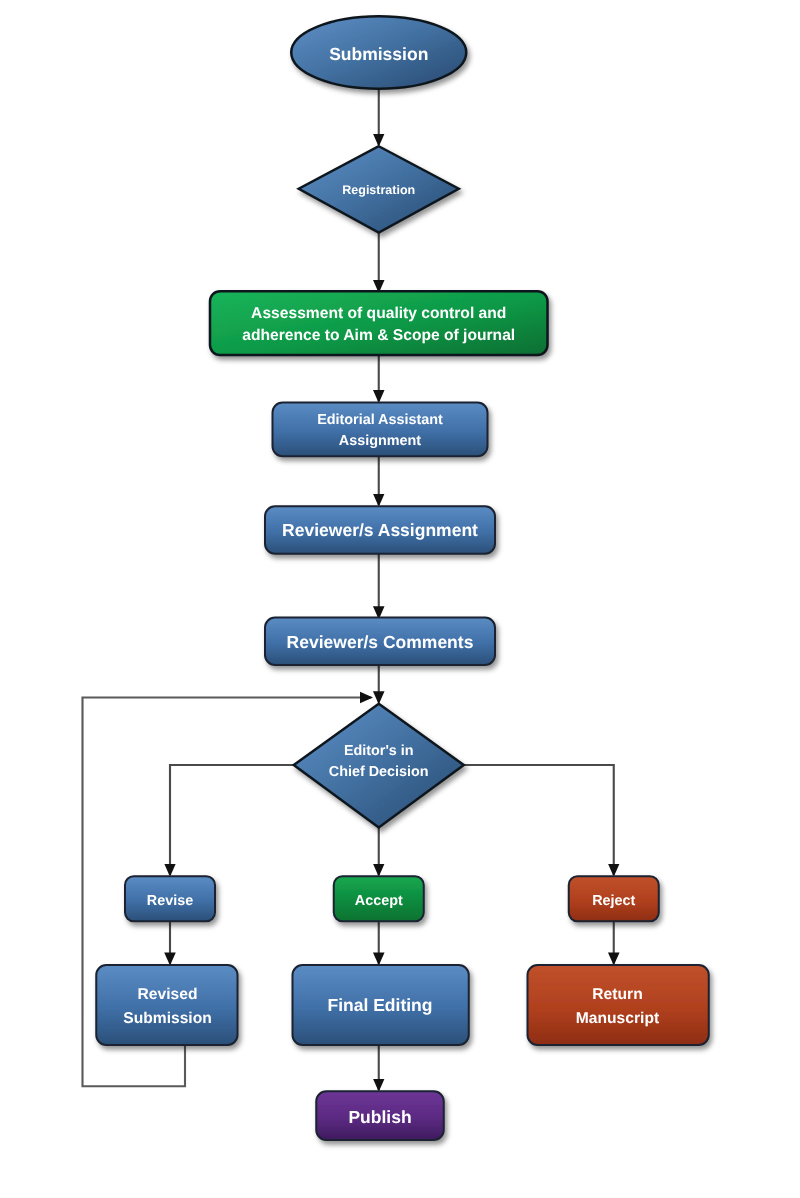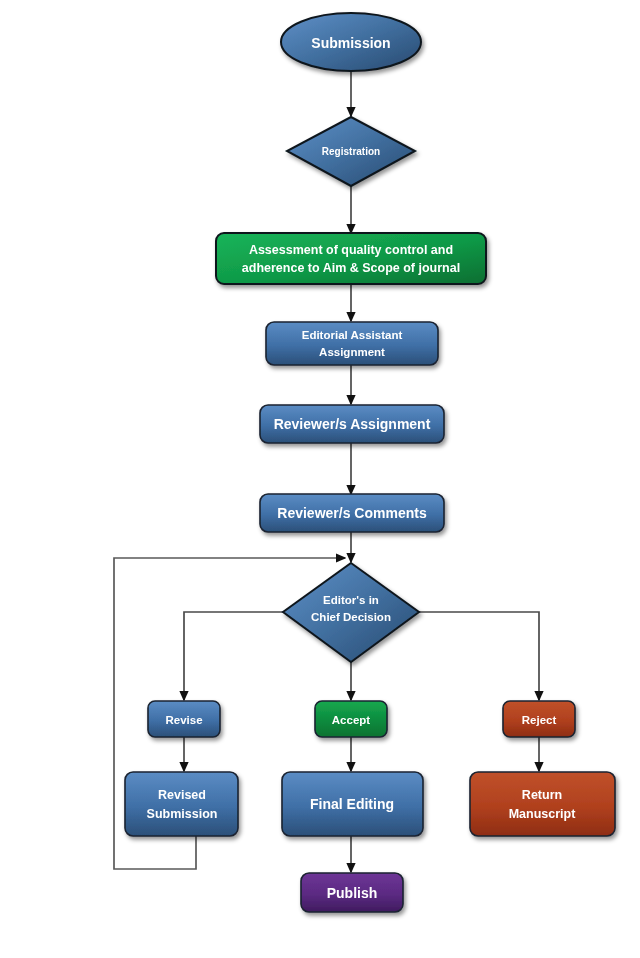--- a/index.html
+++ b/index.html
@@ -11,21 +11,20 @@
     width: 640px;
     height: 958px;
     font-family: "Liberation Sans", sans-serif;
     overflow: hidden;
   }
   #flow-root {
     position: relative;
     width: 516px;
     height: 958px;
     background: #ffffff;
-    padding-left: 48px;
   }
   svg#flow-svg {
     display: block;
     width: 640px;
     height: 958px;
   }
   .node-label {
     font-family: "Liberation Sans", sans-serif;
     font-weight: bold;
     fill: #ffffff;

